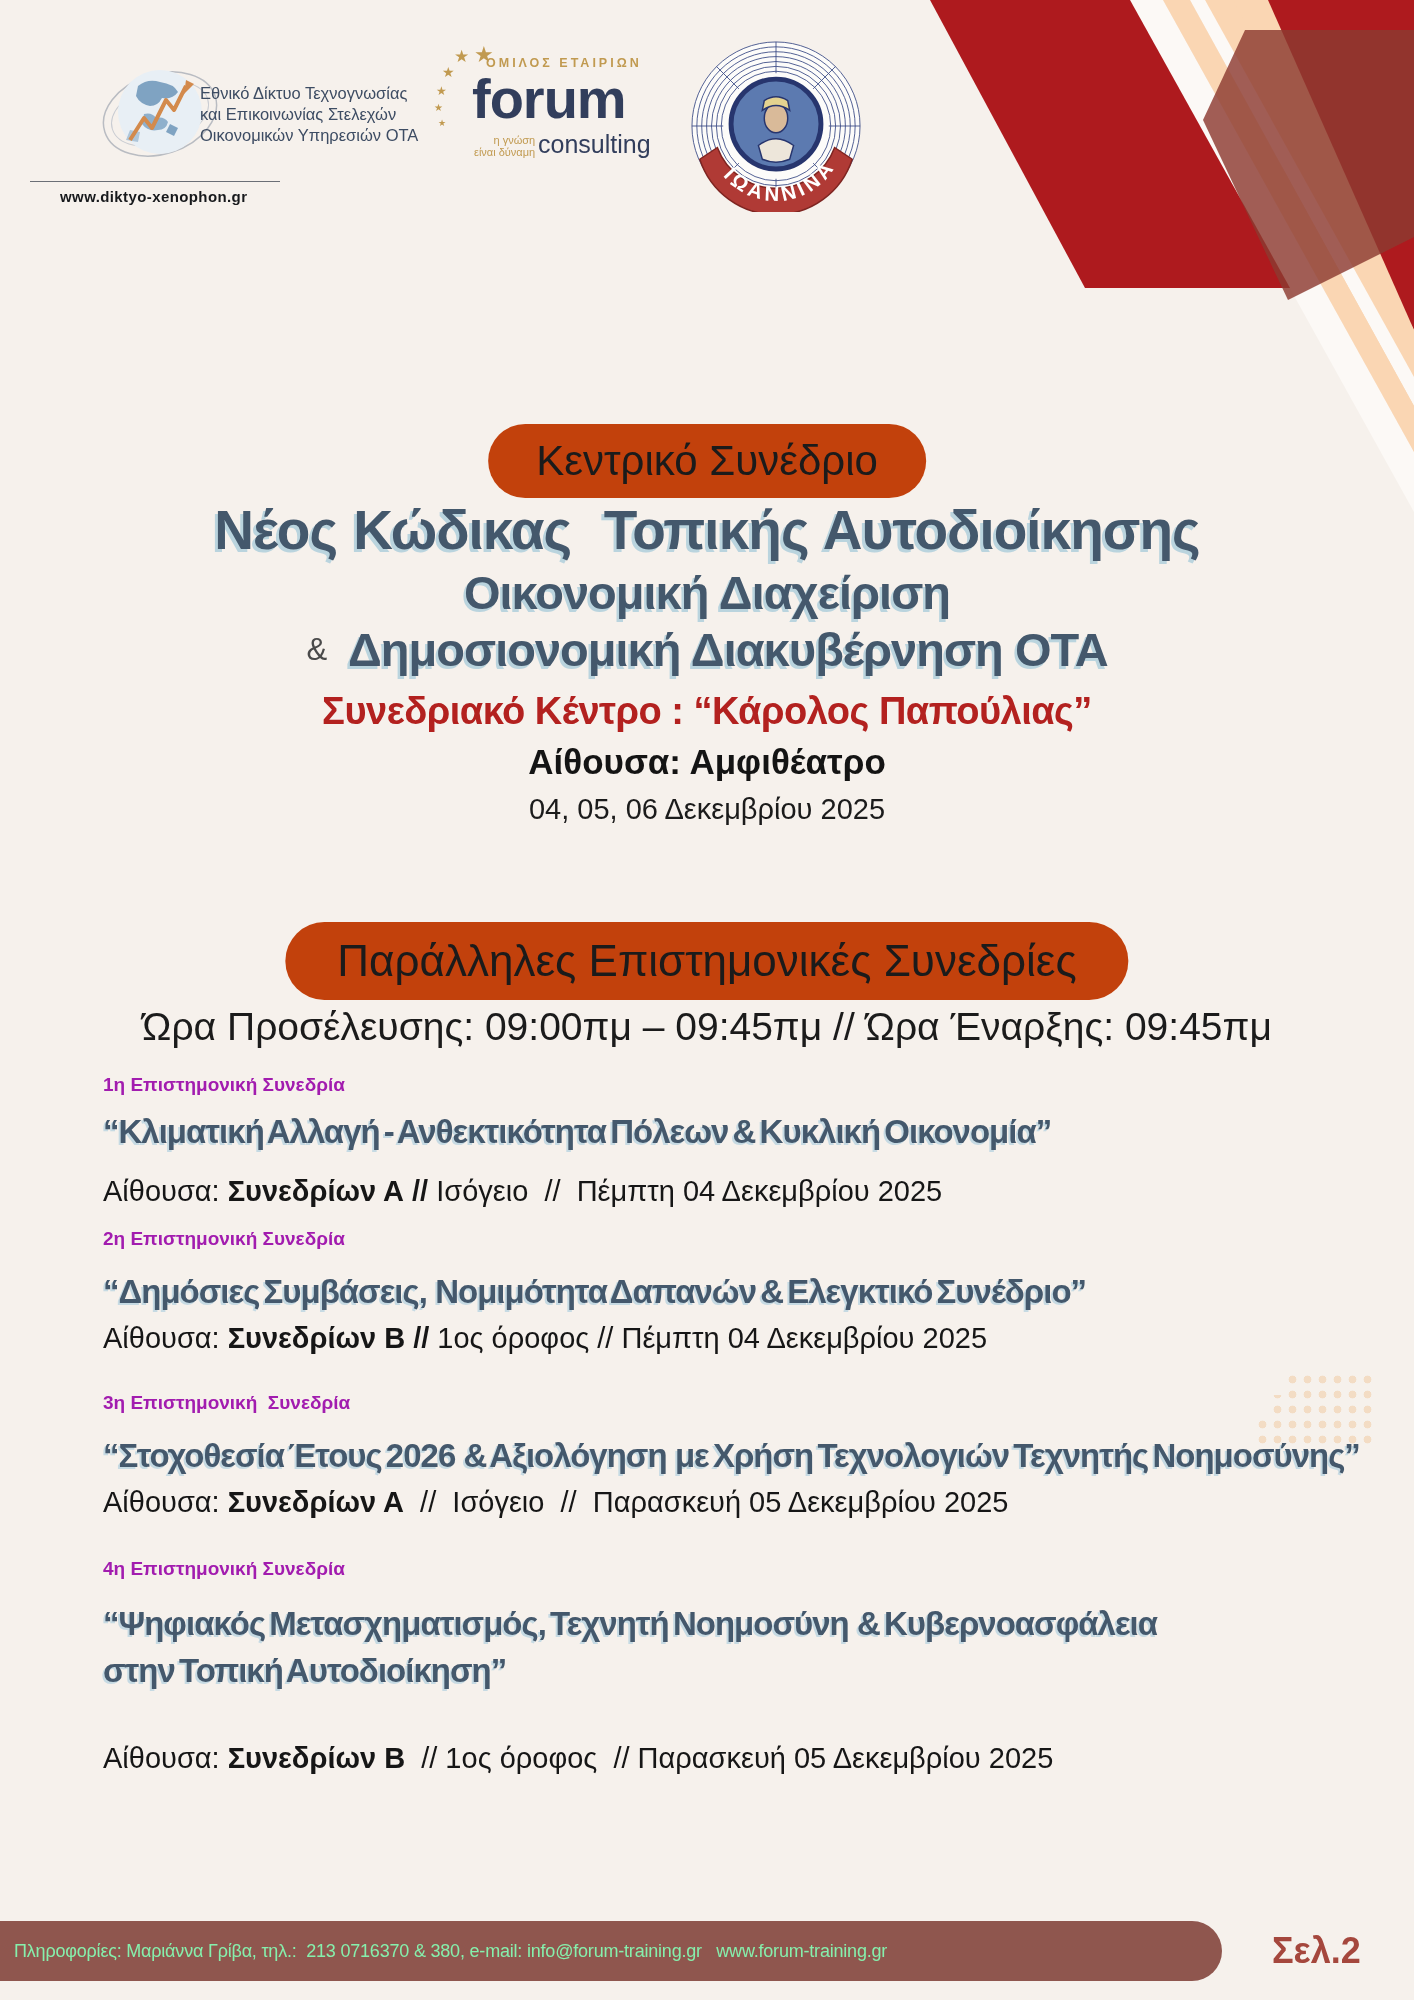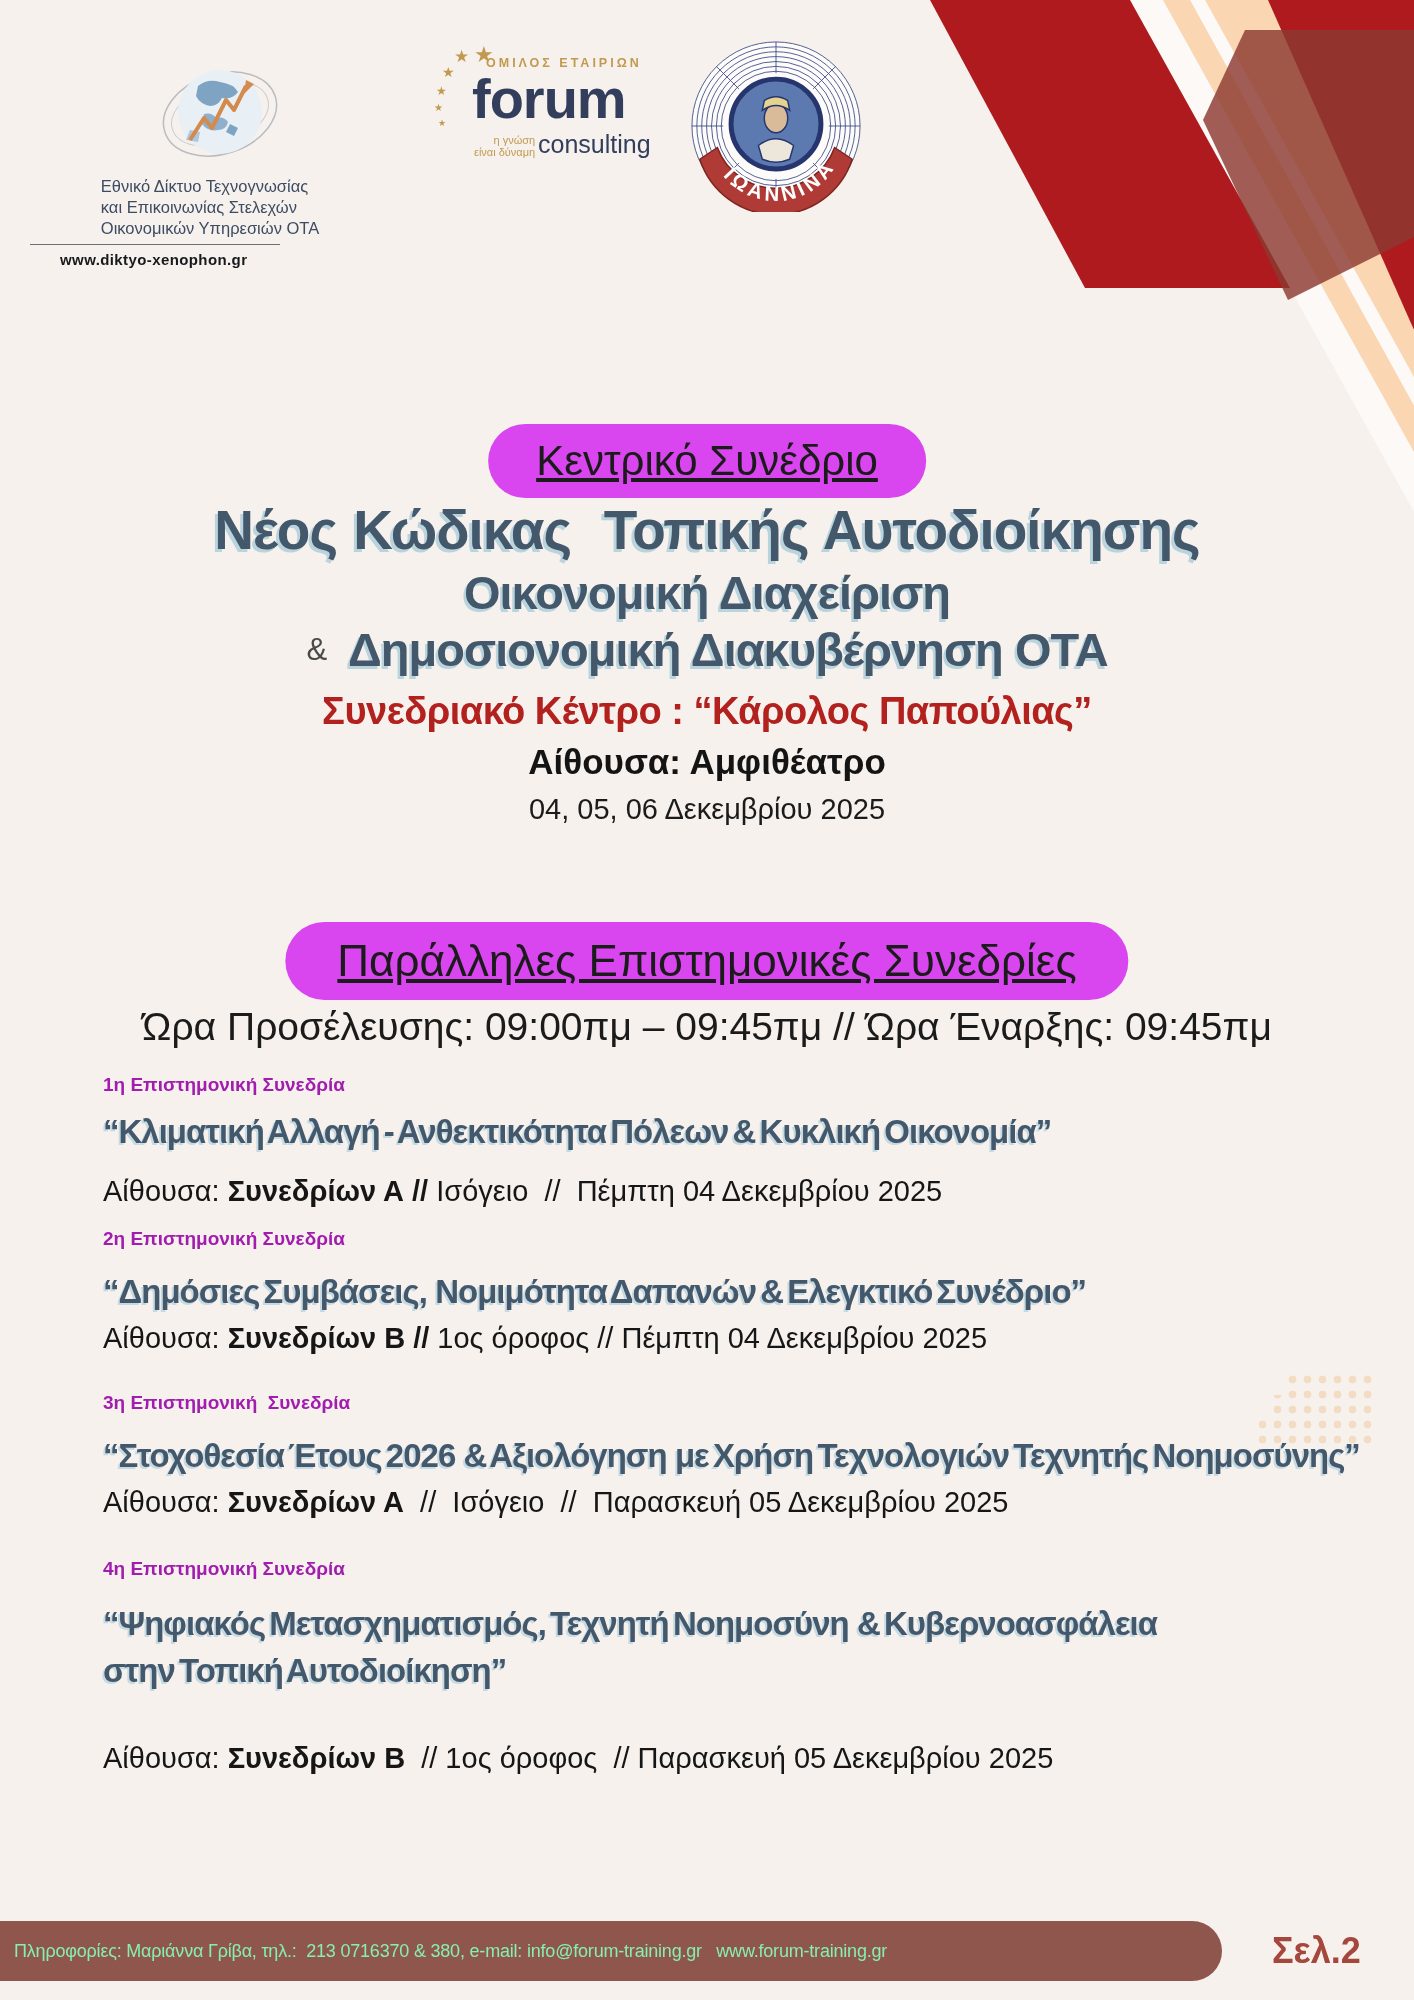--- a/index.html
+++ b/index.html
@@ -5,21 +5,21 @@
   html,body{margin:0;padding:0;}
   body{font-family:"Liberation Sans", sans-serif; background:#e9e4df;}
   .page{position:relative;width:1414px;height:2000px;margin:0 auto;background:#F6F1EC;overflow:hidden;}
 
   
   .deco-corner{position:absolute;top:0;right:0;width:1414px;height:560px;pointer-events:none;}
 
   
   .logos{position:absolute;top:40px;left:100px;width:800px;height:175px;}
   .logo-xeno{position:absolute;left:0;top:12px;width:250px;}
-  .logo-xeno .xeno-wrap{display:flex;align-items:center;flex-direction:column;}
+  .logo-xeno .xeno-wrap{display:flex;align-items:center;}
   .xeno-text{margin-left:-30px;}
   .xeno-text .ln{font-size:16.5px;line-height:21px;color:#3D4C63;white-space:nowrap;}
   .xeno-rule{border-top:1.5px solid #6b6f76;margin:5px 0 6px -70px;width:250px;}
   .xeno-url{font-size:15px;font-weight:bold;color:#17191c;letter-spacing:.4px;margin-left:-40px;}
 
   .logo-forum{position:absolute;left:330px;top:8px;width:200px;height:120px;}
   .forum-group{position:absolute;left:56px;top:8px;font-size:12.5px;letter-spacing:3px;color:#C19A50;font-weight:bold;white-space:nowrap;}
   .forum-name{position:absolute;left:42px;top:18px;font-size:56px;font-weight:bold;color:#323E5C;letter-spacing:-1px;}
   .forum-tag{position:absolute;left:44px;top:86px;font-size:11px;color:#C19A50;text-align:right;line-height:12px;}
   .forum-consulting{position:absolute;left:108px;top:82px;font-size:25px;color:#323E5C;}
@@ -27,21 +27,21 @@
   .fs1{left:44px;top:-6px;font-size:22px;}
   .fs2{left:24px;top:-2px;font-size:17px;}
   .fs3{left:12px;top:16px;font-size:14px;}
   .fs4{left:6px;top:36px;font-size:12px;}
   .fs5{left:4px;top:54px;font-size:10px;}
   .fs6{left:8px;top:70px;font-size:9px;}
 
   .logo-ioannina{position:absolute;left:578px;top:0px;width:196px;height:172px;}
 
   
-  .badge{position:absolute;left:50%;transform:translateX(-50%);background:#d946ef;border-radius:40px;color:#1b1b1b;white-space:nowrap;text-decoration:underline;}
+  .badge{position:absolute;left:50%;transform:translateX(-50%);background:#c2410c;border-radius:40px;color:#1b1b1b;white-space:nowrap;}
   .badge1{top:424px;font-size:42px;padding:13px 48px;}
   .badge2{top:922px;font-size:44px;padding:14px 52px;}
 
   .c-line{position:absolute;left:0;width:100%;text-align:center;white-space:pre;}
   .main-title{top:498px;font-size:55px;font-weight:bold;color:#44586C;letter-spacing:-1px;word-spacing:2px;
               text-shadow:-3px 3px 0 #BAD4DE;}
   .sub1{top:565px;font-size:47px;font-weight:bold;color:#44586C;text-shadow:-2.5px 2.5px 0 #BAD4DE;letter-spacing:-1px;}
   .sub2{top:622px;font-size:47px;font-weight:bold;color:#44586C;text-shadow:-2.5px 2.5px 0 #BAD4DE;letter-spacing:-1px;}
   .sub2 .amp{font-size:31px;font-weight:normal;color:#4a4a4a;text-shadow:none;margin-right:22px;vertical-align:6px;}
   .venue{top:690px;font-size:38px;font-weight:bold;color:#B3211F;letter-spacing:-.5px;}

